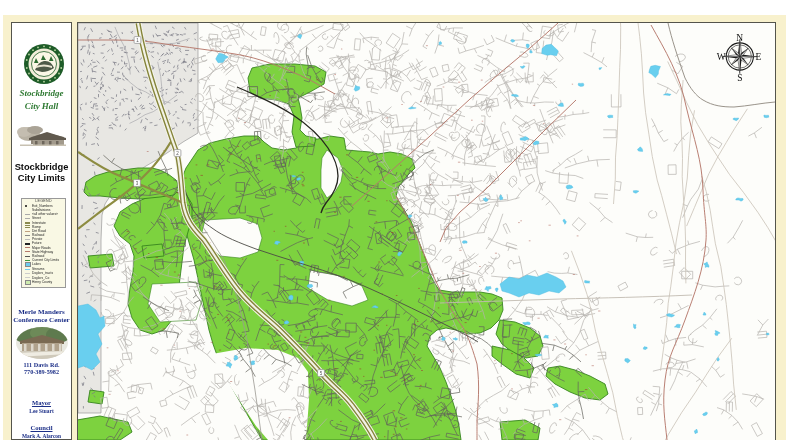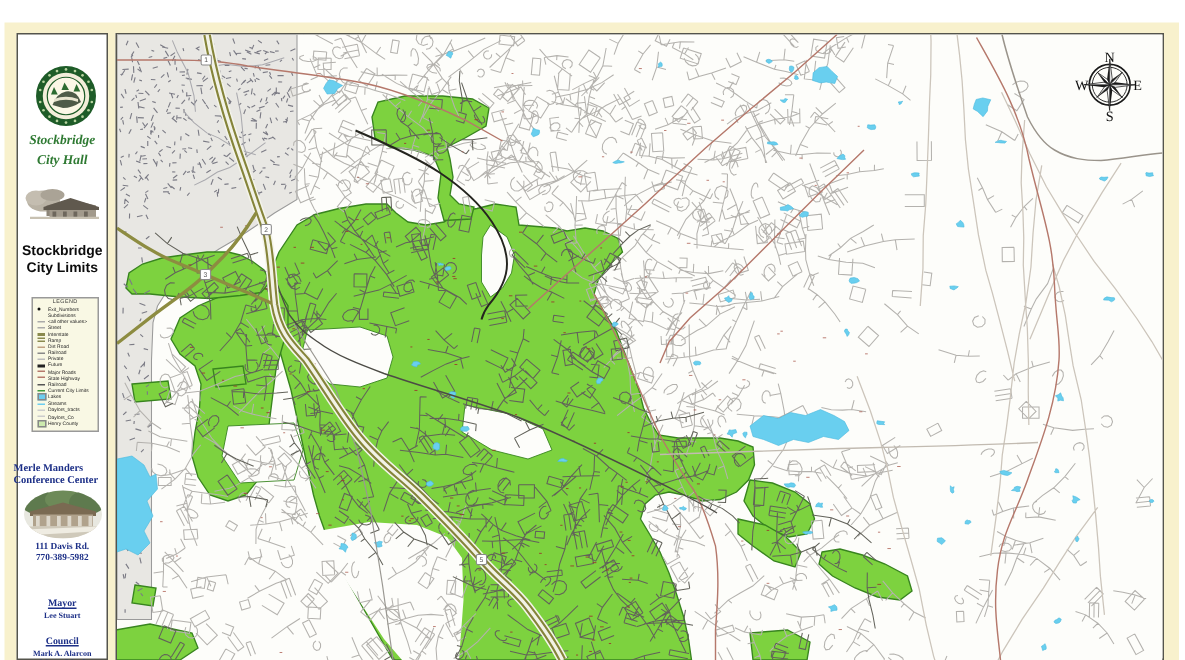--- a/index.html
+++ b/index.html
@@ -235,21 +235,21 @@
 <div class="lrow"><span class="mk"><i style="width:5px;height:1px;background:#b5786b"></i></span>State Highway</div>
 <div class="lrow"><span class="mk"><i style="width:5px;height:1px;background:#555"></i></span>Railroad</div>
 <div class="lrow"><span class="mk"><i style="width:5px;height:1px;background:#3d9b3d"></i></span>Current City Limits</div>
 <div class="lrow"><span class="mk"><i style="width:4px;height:3px;background:#6ccdf0;border:0.5px solid #888"></i></span>Lakes</div>
 <div class="lrow"><span class="mk"><i style="width:5px;height:1px;background:#6ccdf0"></i></span>Streams</div>
 <div class="lrow"><span class="mk"><i style="width:5px;height:1px;background:#ccc"></i></span>Daylors_tracts</div>
 <div class="lrow"><span class="mk"><i style="width:5px;height:1px;background:#ccc"></i></span>Daylors_Co</div>
 <div class="lrow"><span class="mk"><i style="width:4px;height:3px;background:#cdebae;border:0.5px solid #888"></i></span>Henry County</div>
 </div>
 
-<div class="abs" style="left:9px;top:309px;width:65px;text-align:left;font-family:'Liberation Serif',serif;font-weight:bold;font-size:7px;line-height:7.6px;color:#1c2f87">Merle Manders<br>Conference Center</div>
+<div class="abs" style="left:9px;top:309px;width:65px;text-align:center;font-family:'Liberation Serif',serif;font-weight:bold;font-size:7px;line-height:7.6px;color:#1c2f87">Merle Manders<br>Conference Center</div>
 
 <svg class="abs" width="52" height="32" viewBox="0 0 52 32" style="left:16px;top:327px">
 <defs>
       <clipPath id="ccclip">
         <ellipse cx="26" cy="16" rx="26" ry="16"></ellipse>
       </clipPath>
     </defs>
 <g clip-path="url(#ccclip)">
 <rect x="0" y="0" width="52" height="32" fill="#e8e8e0"></rect>
 <ellipse cx="10" cy="8" rx="12" ry="8" fill="#5e7a4e"></ellipse>

